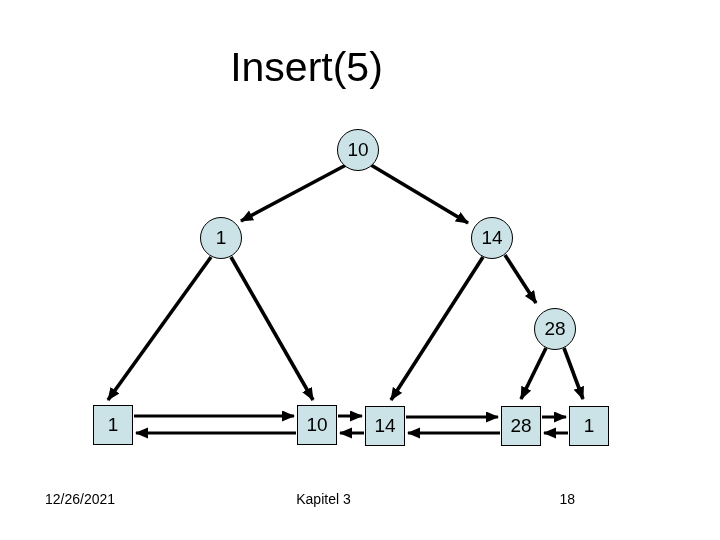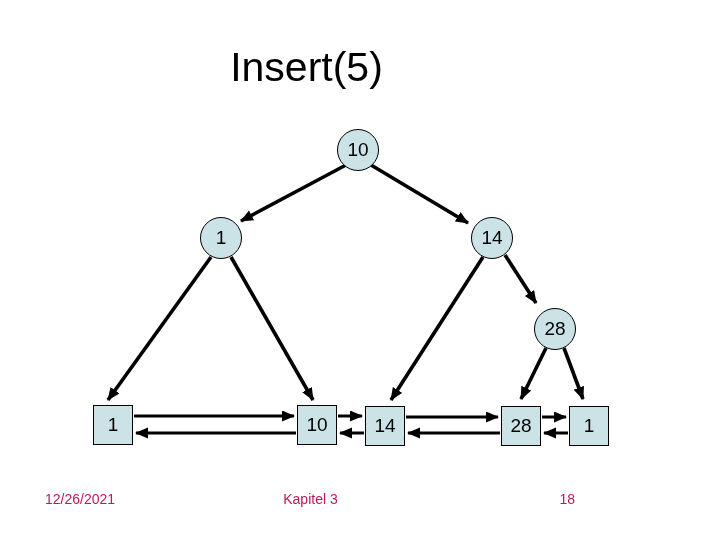--- a/index.html
+++ b/index.html
@@ -65,24 +65,24 @@
   .node-rr    { left: 534px; top: 308px; }
   .leaf-0 { left: 93px;  top: 405px; }
   .leaf-1 { left: 297px; top: 405px; }
   .leaf-2 { left: 365px; top: 406px; }
   .leaf-3 { left: 501px; top: 406px; }
   .leaf-4 { left: 569px; top: 406px; }
   .footer-date, .footer-section, .footer-page {
     position: absolute;
     top: 491px;
     font-size: 14px;
-    color: #be185d;
+    color: #000000;
   }
   .footer-date { left: 45px; }
-  .footer-section { left: 4px; width: 100%; text-align: center; }
+  .footer-section { left: 17px; width: 100%; text-align: center; }
   .footer-page { right: 38px; text-align: right; }
 </style>
 </head>
 <body>
 
 <div class="slide">
 
   <div class="slide-title">Insert(5)</div>
 
   <svg class="edges" viewBox="0 0 720 540" xmlns="http://www.w3.org/2000/svg">

